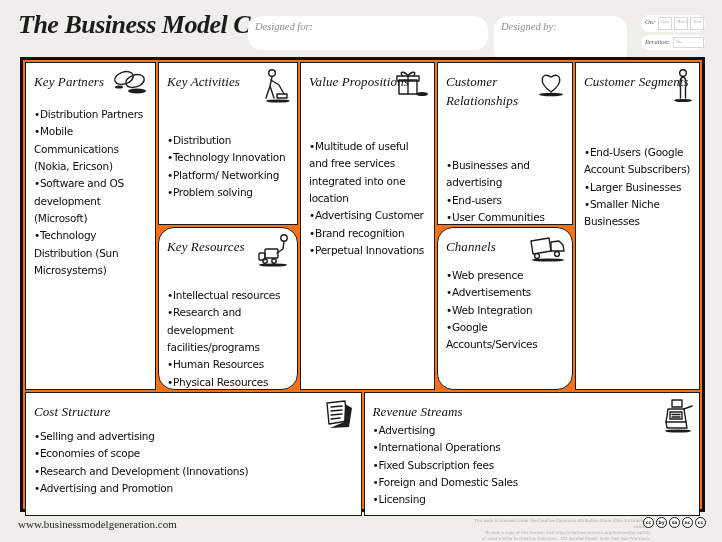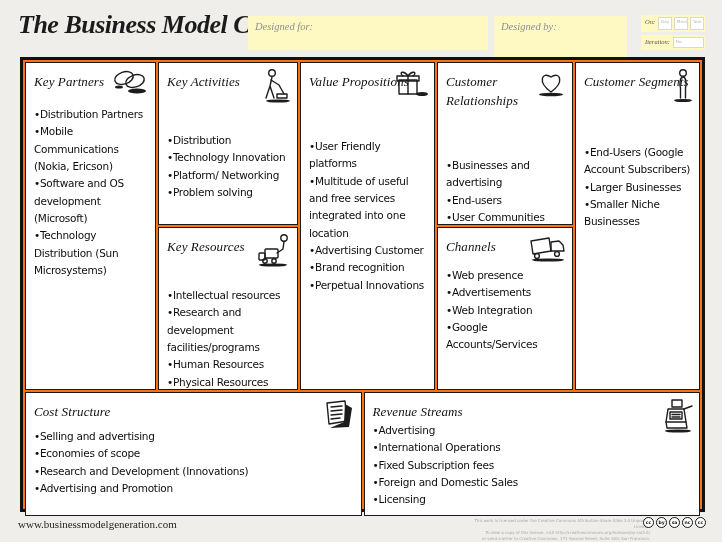--- a/index.html
+++ b/index.html
@@ -9,23 +9,23 @@
     font-family:"DejaVu Sans",sans-serif;color:#141414;
   }
   
   .page-title{
     position:absolute;left:18px;top:10px;
     font-family:"Liberation Serif","DejaVu Serif",serif;
     font-style:italic;font-weight:bold;font-size:26px;color:#1b1b1b;
     letter-spacing:-0.5px;
   }
   .hfield{
-    position:absolute;background:#fef9c3;
+    position:absolute;background:#ffffff;
     font-family:"Liberation Serif","DejaVu Serif",serif;
-    font-style:italic;color:#8f8f8f;font-size:10.5px;
+    font-style:italic;color:#8f8f8f;font-size:10.5px;border-radius:14px;
   }
   .hfield .flabel{padding:5px 0 0 7px;display:block;}
   .f-designed-for{left:248px;top:16px;width:240px;height:34px;}
   .f-designed-by{left:494px;top:16px;width:133px;height:49px;}
   .f-on{left:641px;top:15px;width:64px;height:17px;display:flex;align-items:stretch;}
   .f-iter{left:641px;top:35px;width:64px;height:15px;display:flex;align-items:stretch;}
   .f-on .flabel,.f-iter .flabel{padding:3px 2px 0 4px;font-size:6.5px;color:#555;}
   .minicell{
     flex:1;margin:2px 1px;background:#fff;border:0.5px solid #d8d8d6;
     font-size:4px;color:#b5b5b3;font-style:normal;
@@ -39,21 +39,21 @@
   }
   .row-top{flex:0 0 328px;display:flex;gap:2px;}
   .row-bottom{flex:1;display:flex;gap:2px;justify-content:flex-end;}
   .col{display:flex;flex-direction:column;gap:2px;}
   .col-1{flex:0 0 131px;}
   .col-2{flex:0 0 140px;}
   .col-3{flex:0 0 135px;}
   .col-4{flex:0 0 136px;}
   .col-5{flex:1;}
   .subtop{flex:0 0 163px;}
-  .subbottom{flex:1;}
+  .subbottom{flex:1;border-radius:16px;}
   .box{
     position:relative;background:#fff;border:1px solid #1a1a1a;
     box-sizing:border-box;padding:8px 4px 6px 8px;flex:1;overflow:hidden;
   }
   .sect-title{
     font-family:"Liberation Serif","DejaVu Serif",serif;
     font-style:italic;font-size:13px;color:#111;letter-spacing:0.1px;
   }
   .sect-icon{position:absolute;top:5px;right:5px;}
   .sect-icon svg{display:block;}
@@ -184,21 +184,20 @@
         <span class="sect-icon">
           <svg width="36" height="30" viewBox="0 0 36 30">
             <rect class="licon" x="6" y="12" width="18" height="14"></rect>
             <rect class="licon" x="4" y="8" width="22" height="5"></rect>
             <path class="licon" d="M15 8 L15 26"></path>
             <path class="licon" d="M15 8 C11 2 5 4 10 8 M15 8 C19 2 25 4 20 8"></path>
             <ellipse class="lfill" cx="29" cy="26" rx="6" ry="2"></ellipse>
           </svg>
         </span>
         <div class="items mt-vp">
-            <div>•User Friendly platforms</div>
             <div>•Multitude of useful and free services integrated into one location</div>
             <div>•Advertising Customer</div>
             <div>•Brand recognition</div>
             <div>•Perpetual Innovations</div>
           </div>
       </div>
     </div>
 
     <div class="col col-4">
       <div class="box subtop">

